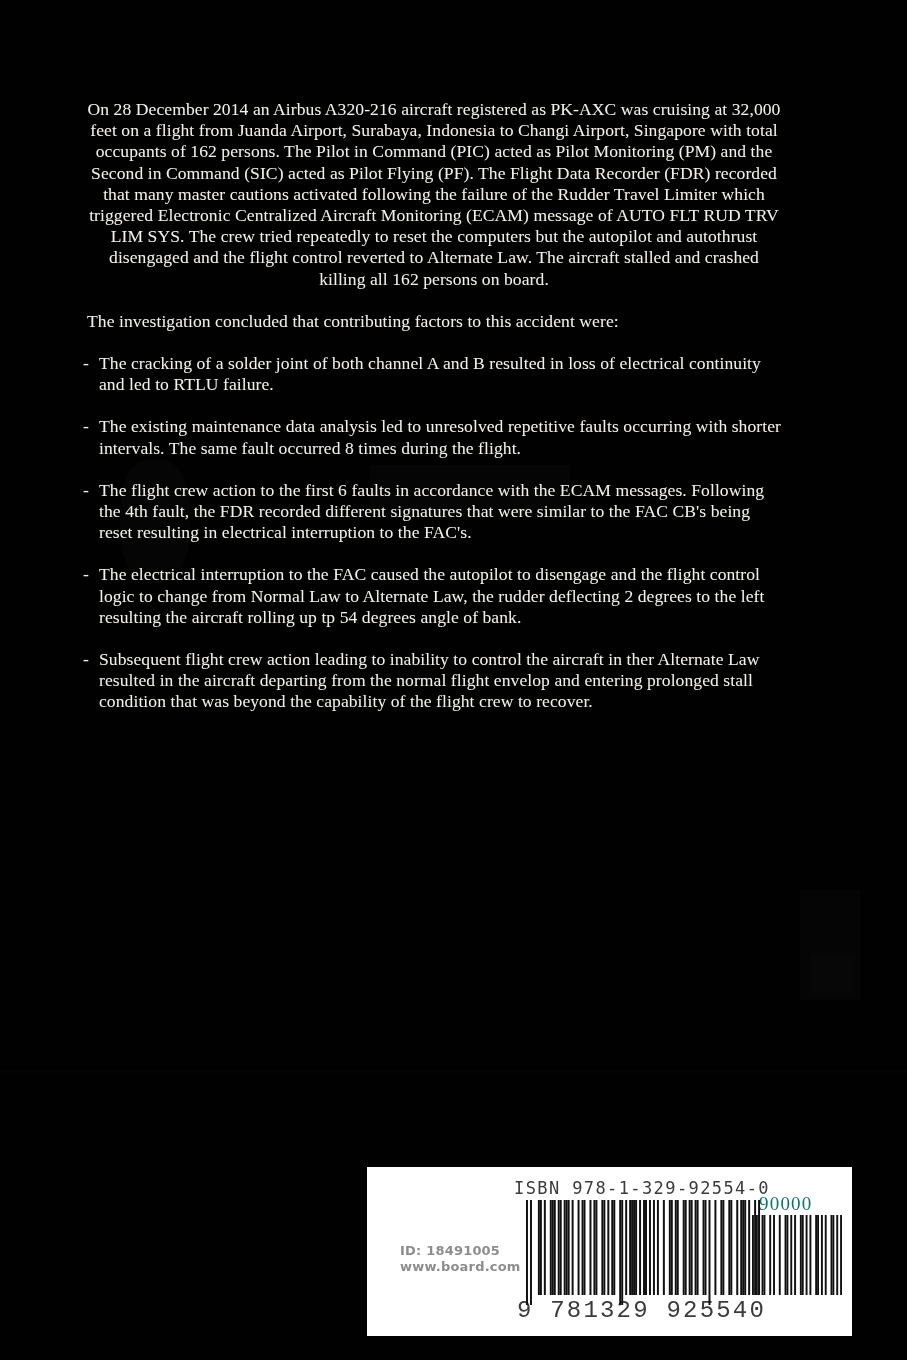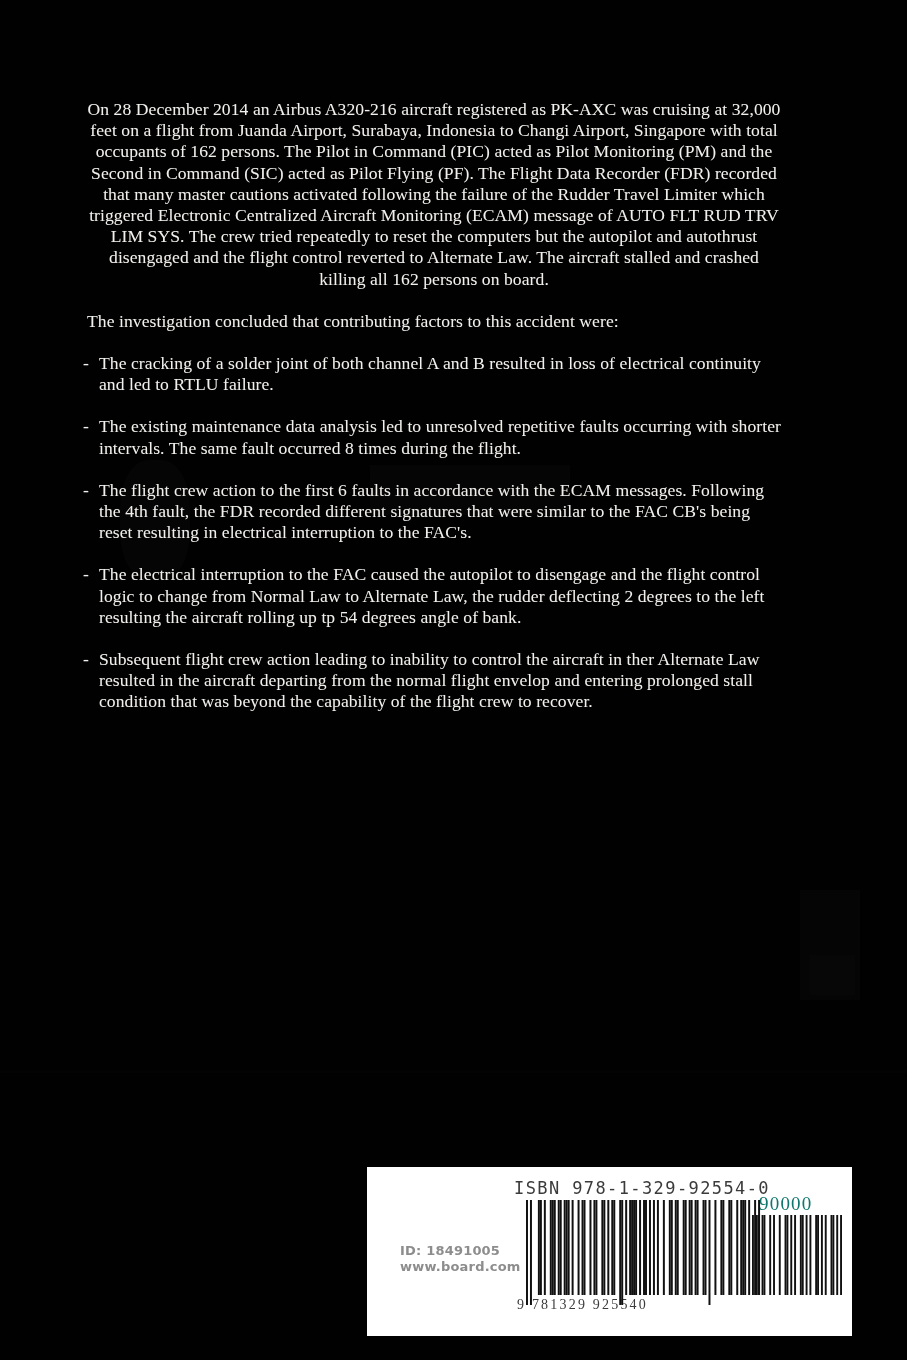--- a/index.html
+++ b/index.html
@@ -119,22 +119,22 @@
     font-size: 19px;
     letter-spacing: 1.2px;
     white-space: nowrap;
   }
 
   .ean-digits {
     position: absolute;
     left: 150px;
     top: 130px;
     color: #3b3b3b;
-    font-family: Liberation Serif, serif;
-    font-size: 14px;
+    font-family: Liberation Mono, monospace;
+    font-size: 24px;
     letter-spacing: 2.2px;
     white-space: nowrap;
   }
 
   #ean13-bars {
     position: absolute;
     left: 159px;
     top: 33px;
   }
   #addon-bars {

